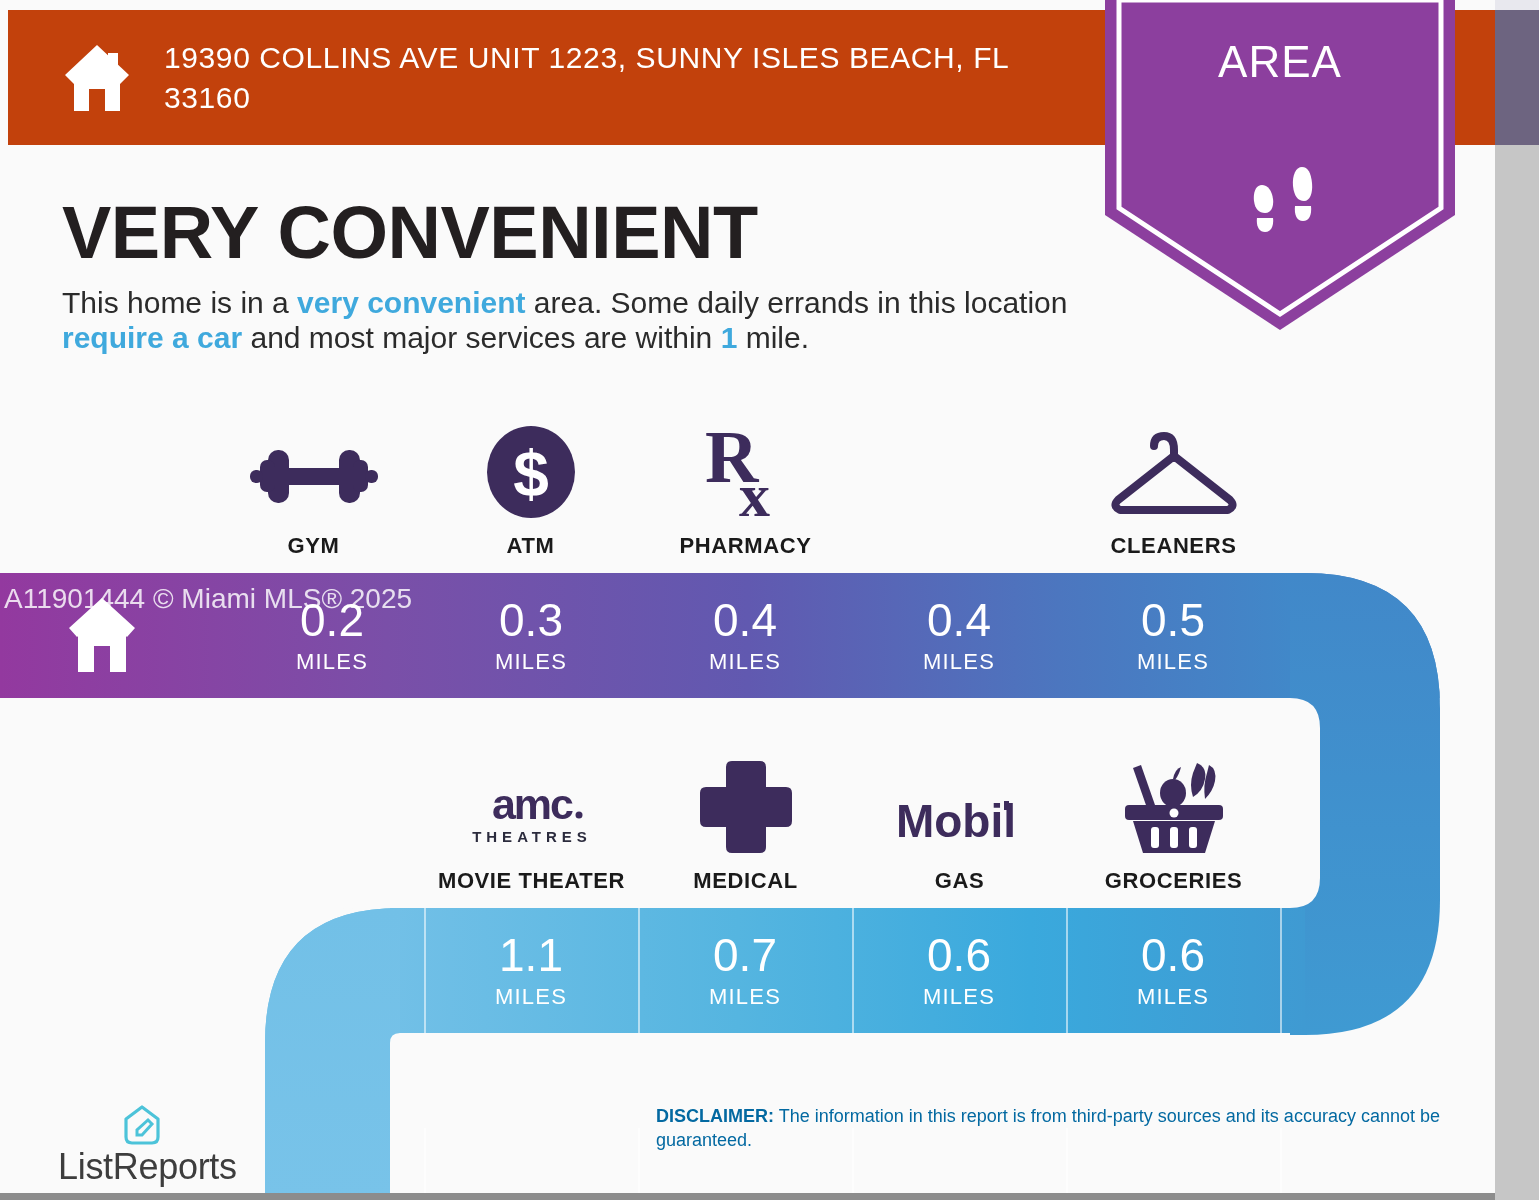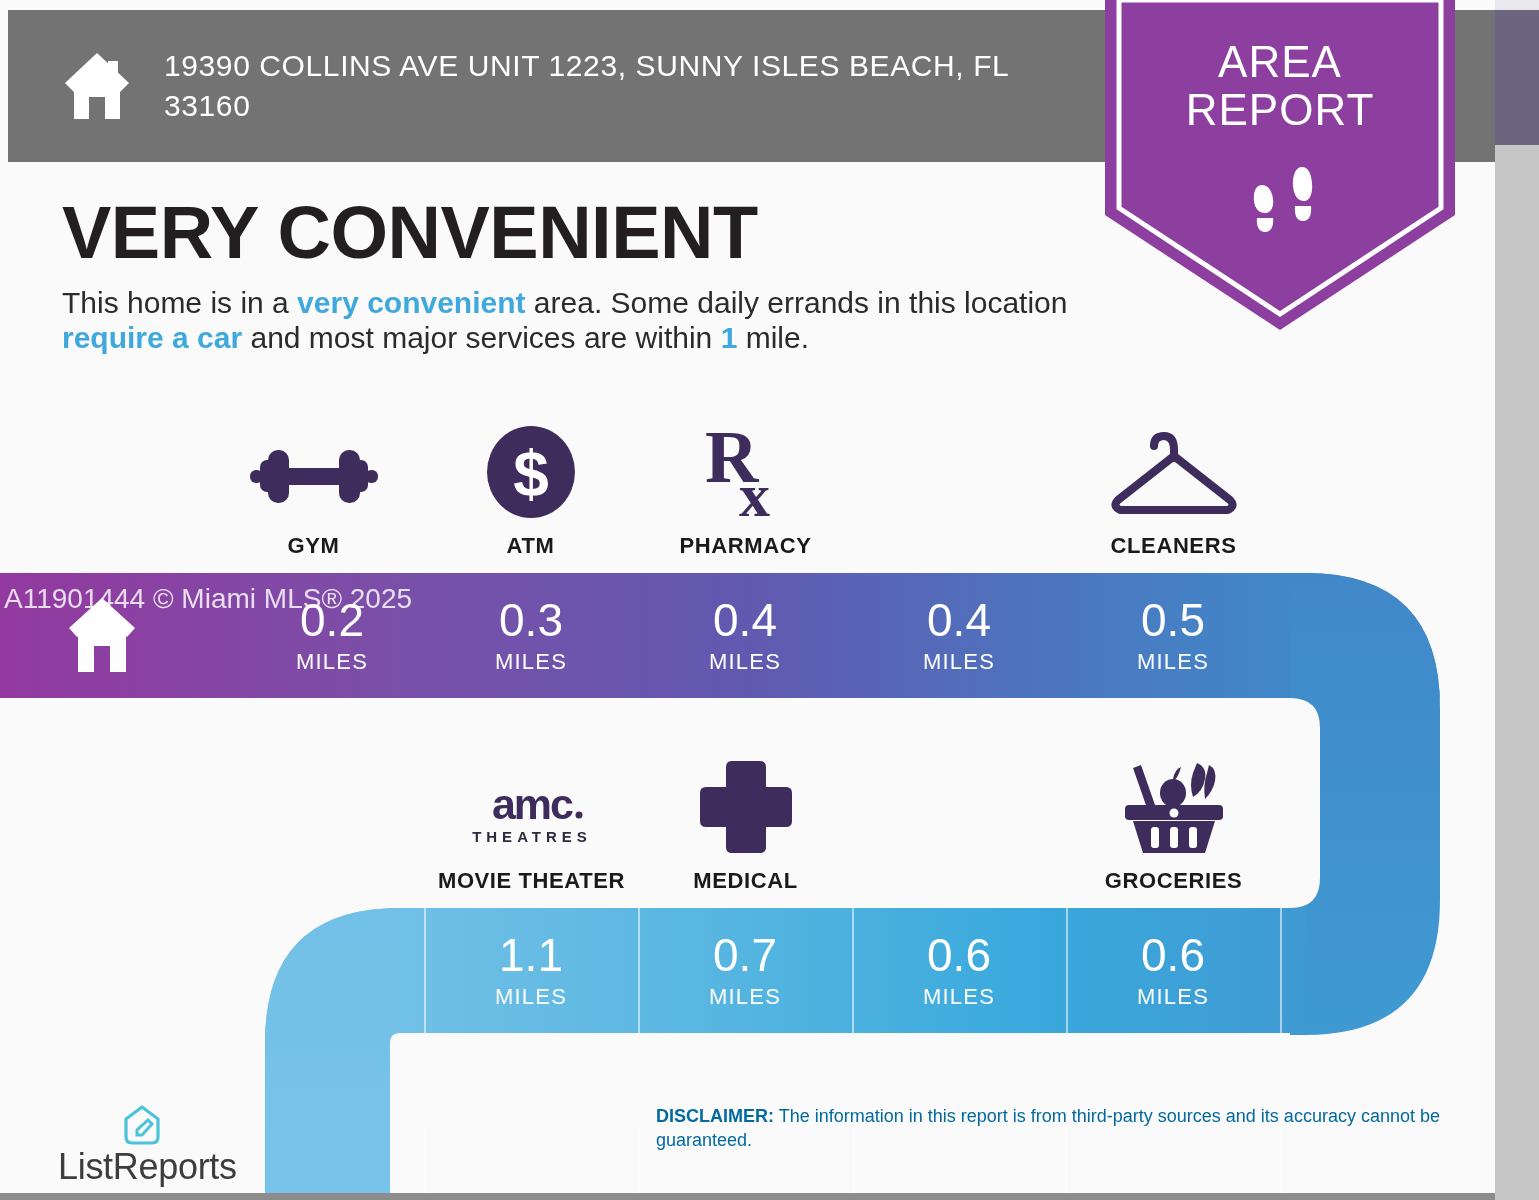--- a/index.html
+++ b/index.html
@@ -19,22 +19,22 @@
     position: absolute; right: 0; top: 0;
     width: 44px; height: 1200px;
     background: #c6c6c6;
   }
   .edge-strip .es-top { position:absolute; left:0; top:10px; width:44px; height:135px; background:#6d6480; }
   .edge-strip .es-cap { position:absolute; left:0; top:0; width:44px; height:10px; background:#e8e8ee; }
 
   
   .header-bar {
     position: absolute; left: 8px; top: 10px;
-    width: 1487px; height: 152px;
-    background: #737373;
+    width: 1487px; height: 135px;
+    background: #c2410c;
     display: flex; align-items: center;
     padding-left: 52px;
   }
   .home-icon { width: 74px; height: 70px; flex: 0 0 74px; margin-right: 30px; }
   .header-address {
     color: #ffffff;
     font-size: 30px;
     letter-spacing: 0.6px;
     line-height: 1.32;
     max-width: 900px;
@@ -136,21 +136,20 @@
     <div class="header-address">19390 COLLINS AVE UNIT 1223, SUNNY ISLES BEACH, FL 33160</div>
   </div>
 
   <div class="badge">
     <svg width="350" height="330" viewBox="0 0 350 330">
       <path d="M0 0 L350 0 L350 215 L175 330 L0 215 Z" fill="#8c3f9e"></path>
       <path d="M14 0 L336 0 L336 208 L175 314 L14 208 Z" fill="none" stroke="#ffffff" stroke-width="5"></path>
     </svg>
     <div class="badge-text">
       <div>AREA</div>
-      <div>REPORT</div>
     </div>
     <svg class="badge-feet" viewBox="0 0 90 90">
       <path d="M20 30 C14 30 11 37 12 46 C13 54 17 58 23 58 C29 58 32 52 31 44 C30 36 26 30 20 30 Z" fill="#fff"></path>
       <path d="M15 63 C14 71 17 77 23 77 C29 77 32 71 31 63 Z" fill="#fff"></path>
       <path d="M60 12 C54 12 50 20 51 31 C52 41 56 46 62 46 C68 46 71 38 70 28 C69 18 66 12 60 12 Z" fill="#fff"></path>
       <path d="M53 51 C52 60 55 66 61 66 C67 66 70 60 69 51 Z" fill="#fff"></path>
     </svg>
   </div>
 
   <div class="headline">VERY CONVENIENT</div>
@@ -293,20 +292,29 @@
 
   <div class="icon-col" style="left:638px; top:755px;">
     <div class="icon-box">
       <svg width="96" height="96" viewBox="0 0 96 96">
         <path d="M34 2 L62 2 Q68 2 68 8 L68 28 L88 28 Q94 28 94 34 L94 62 Q94 68 88 68 L68 68 L68 88 Q68 94 62 94 L34 94 Q28 94 28 88 L28 68 L8 68 Q2 68 2 62 L2 34 Q2 28 8 28 L28 28 L28 8 Q28 2 34 2 Z" fill="#3d2c5c"></path>
       </svg>
     </div>
     <div class="icon-label">MEDICAL</div>
   </div>
 
+  <div class="icon-col" style="left:852px; top:755px;">
+    <div class="icon-box">
+      <svg width="140" height="70" viewBox="0 0 140 70">
+        <text x="66" y="52" font-family="Liberation Sans, sans-serif" font-size="46" font-weight="bold" fill="#3d2c5c" text-anchor="middle">Mobil</text>
+        <rect x="114" y="16" width="5" height="9" fill="#3d2c5c"></rect>
+      </svg>
+    </div>
+    <div class="icon-label">GAS</div>
+  </div>
 
   <div class="icon-col" style="left:1066px; top:755px;">
     <div class="icon-box">
       <svg width="110" height="98" viewBox="0 0 110 98">
         <path d="M22 8 L36 48 L28 51 L14 11 Z" fill="#3d2c5c"></path>
         <ellipse cx="54" cy="36" rx="13" ry="14" fill="#3d2c5c"></ellipse>
         <path d="M54 22 Q56 12 62 10 Q60 18 56 23 Z" fill="#3d2c5c"></path>
         <path d="M78 6 Q88 10 86 22 Q84 34 74 40 Q70 28 74 16 Z" fill="#3d2c5c"></path>
         <path d="M90 8 Q98 12 96 24 Q94 34 86 42 Q84 28 88 16 Z" fill="#3d2c5c"></path>
         <rect x="6" y="48" width="98" height="15" rx="4" fill="#3d2c5c"></rect>

